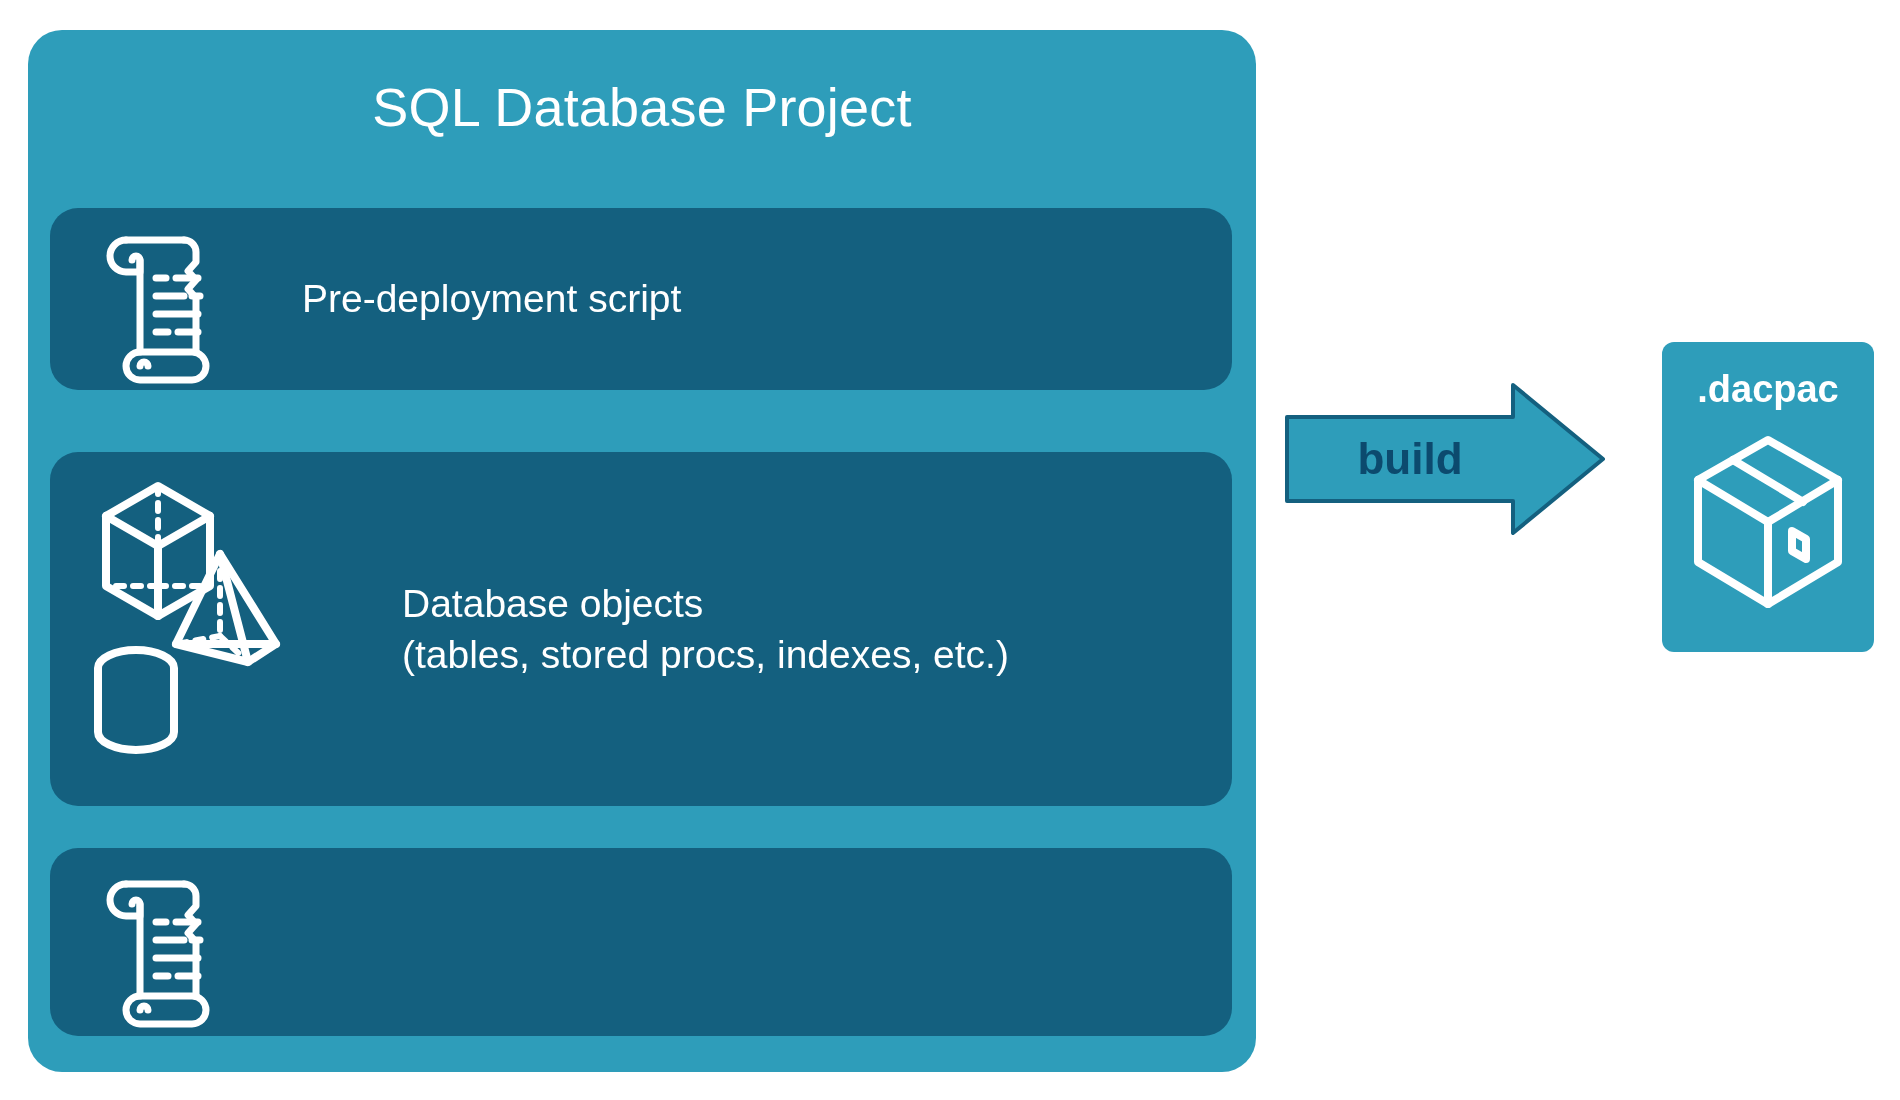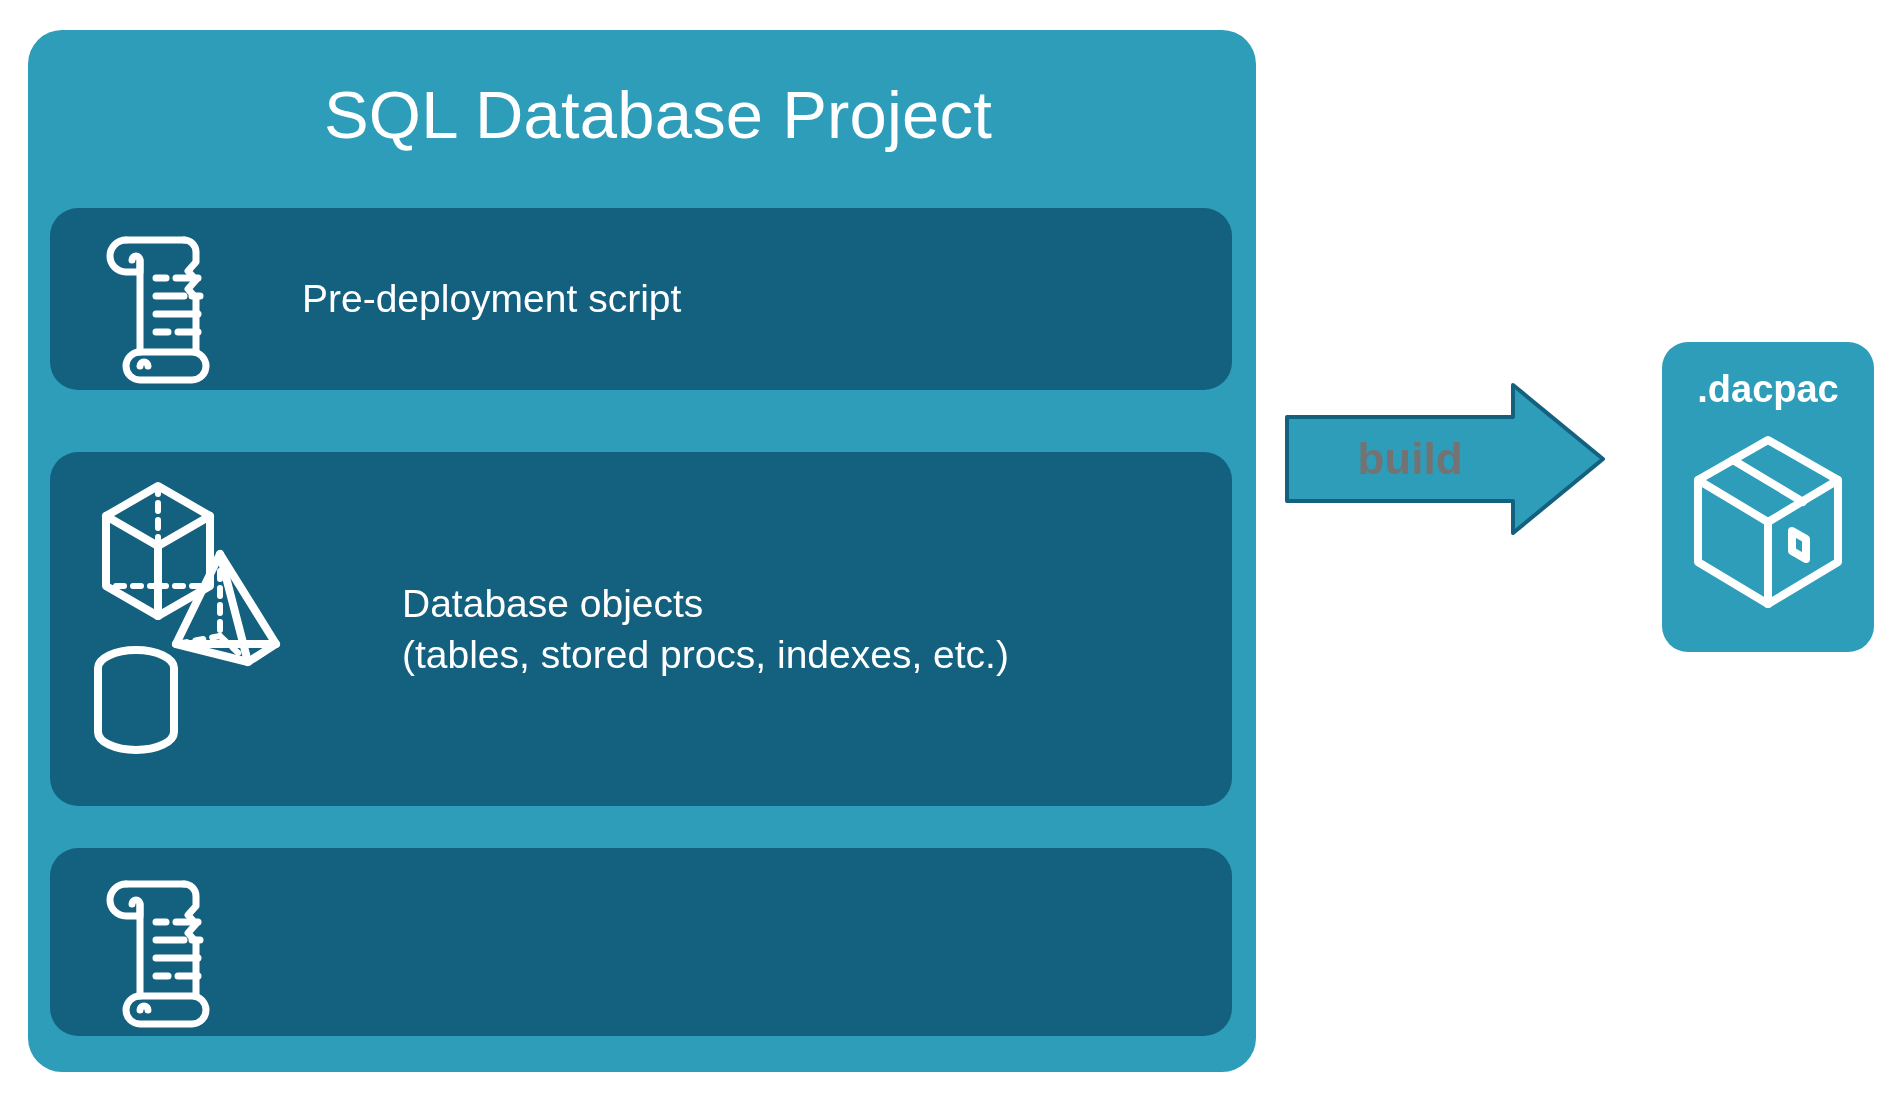--- a/index.html
+++ b/index.html
@@ -29,26 +29,26 @@
     top: 30px;
     width: 1228px;
     height: 1042px;
     background: #2E9DBA;
     border-radius: 34px;
     box-sizing: border-box;
   }
 
   .project-title {
     position: absolute;
-    left: 16px;
+    left: 0;
     top: 48px;
     width: 100%;
     text-align: center;
     color: #ffffff;
-    font-size: 67px;
+    font-size: 54px;
     font-weight: 400;
     letter-spacing: 0.2px;
     line-height: 1.1;
     font-family: "Liberation Sans", sans-serif;
   }
 
   
   .panel {
     position: absolute;
     left: 22px;
@@ -98,36 +98,36 @@
   }
   .build-arrow-text {
     position: absolute;
     left: 1285px;
     top: 383px;
     width: 250px;
     height: 152px;
     display: flex;
     align-items: center;
     justify-content: center;
-    color: #737373;
+    color: #0c4a6e;
     font-size: 44px;
     font-weight: bold;
     font-family: "Liberation Sans", sans-serif;
     pointer-events: none;
   }
 
   
   .dacpac-card {
     position: absolute;
     left: 1662px;
     top: 342px;
     width: 212px;
     height: 310px;
     background: #2E9DBA;
-    border-radius: 26px;
+    border-radius: 12px;
     box-sizing: border-box;
   }
   .dacpac-title {
     position: absolute;
     left: 0;
     top: 26px;
     width: 100%;
     text-align: center;
     color: #ffffff;
     font-size: 38px;

